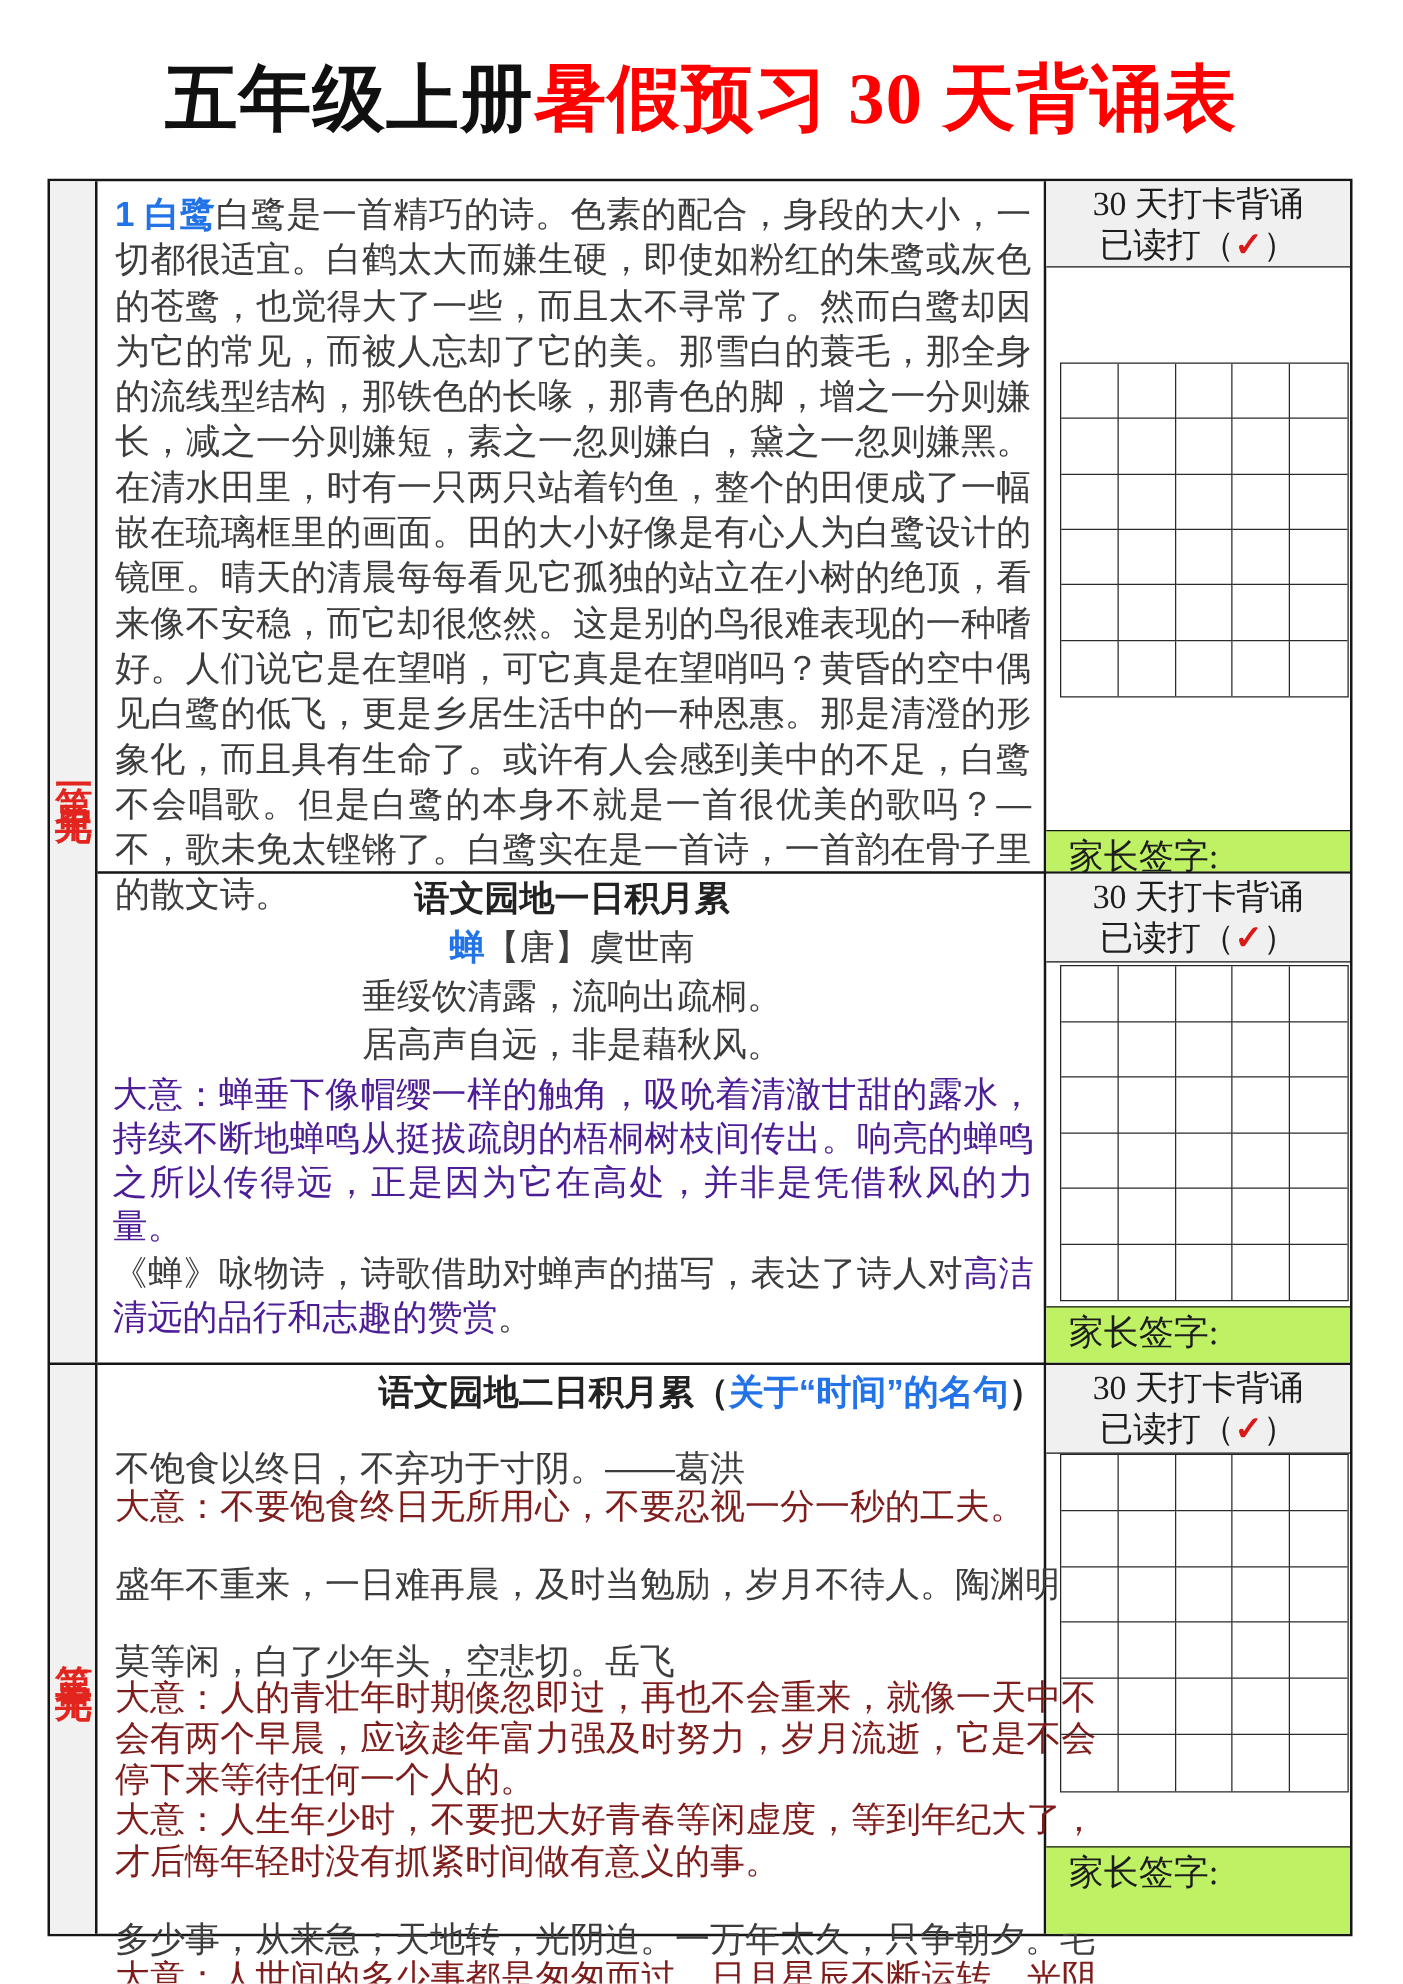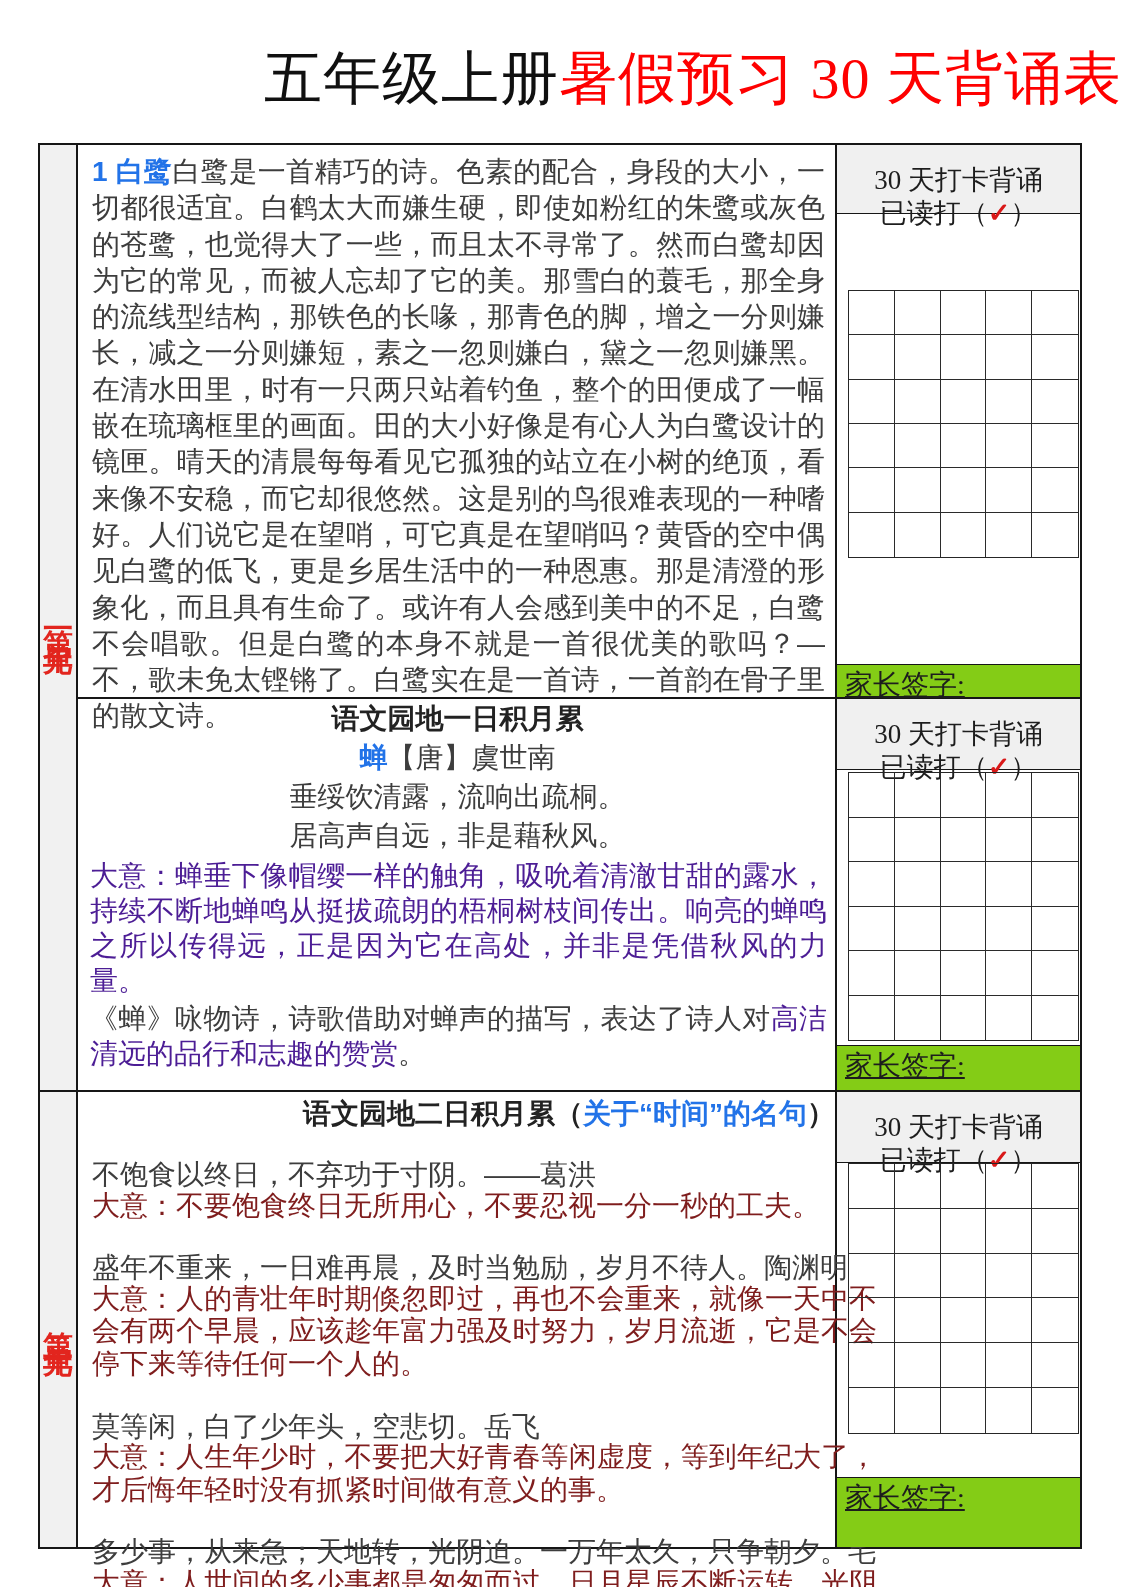--- a/index.html
+++ b/index.html
@@ -4,22 +4,22 @@
 <style>
   * { box-sizing: border-box; margin: 0; padding: 0; }
   html,body { background:#ffffff; }
   .pg {
     position: relative; width: 1122px; height: 1587px; background: #ffffff;
     font-family: "Liberation Sans", sans-serif; color:#3d3d3d; overflow: hidden;
   }
   
   .page-title {
     position: absolute; top: 40px; left: 0; width: 100%;
-    text-align: right; font-family: "Liberation Serif", serif;
-    font-weight: normal; font-size: 58px; letter-spacing: 1px; white-space: nowrap;
+    text-align: center; font-family: "Liberation Serif", serif;
+    font-weight: bold; font-size: 58px; letter-spacing: 1px; white-space: nowrap;
   }
   .page-title .t-black { color: #101010; }
   .page-title .t-red   { color: #fe0000; }
   
   .tframe {
     position: absolute; left: 38px; top: 143px; width: 1044px; height: 1406px;
     border: 2px solid #161616;
   }
   
   .unit-cell {
@@ -38,41 +38,41 @@
   .rowline { position: absolute; right: 0; height: 2px; background: #161616; }
   .rowline.r1 { left: 38px; top: 552px; }
   .rowline.r2 { left: 38px; top: 945px; }
   
   .vline { position: absolute; left: 795px; top: 0; bottom: 0; width: 2px; background: #161616; }
   
   .rc-head {
     position: absolute; left: 797px; width: 243px; background: #f0f0f0;
     border-bottom: 1.5px solid #161616; text-align: center;
     font-family: "Liberation Serif", serif; font-size: 27px; line-height: 33px;
-    color: #1d1d1d; padding-top: 19px;
+    color: #1d1d1d; padding-top: 2px;
   }
   .rc-head.h1 { top: 0;      height: 69px; }
   .rc-head.h2 { top: 554px;  height: 71px; }
   .rc-head.h3 { top: 947px;  height: 71px; }
   .rc-head .chk { color: #d91818; font-weight: bold; }
   .day-grid {
     position: absolute; left: 808px; width: 231px;
     display: grid; grid-template-columns: repeat(5, 1fr); grid-auto-rows: 1fr;
     border: 1.5px solid #262626; background: transparent;
   }
   .day-grid.g1 { top: 145px;  height: 268px; }
   .day-grid.g2 { top: 627px;  height: 269px; }
   .day-grid.g3 { top: 1018px; height: 271px; }
   .day-grid > div { border-right: 1.2px solid #2b2b2b; border-bottom: 1.2px solid #2b2b2b; }
   .day-grid > div:nth-child(5n)  { border-right: none; }
   .day-grid > div:nth-child(n+26){ border-bottom: none; }
   .rc-sig {
-    position: absolute; left: 797px; width: 243px; background: #84cc16;
+    position: absolute; left: 797px; width: 243px; background: #bef264;
     border-top: 1.5px solid #161616; font-family: "Liberation Serif", serif;
-    font-size: 28px; color: #1d1d1d; padding: 1px 0 0 8px; text-decoration: underline;
+    font-size: 28px; color: #1d1d1d; padding: 1px 0 0 18px;
   }
   .rc-sig.s1 { top: 519px;  height: 33px; }
   .rc-sig.s2 { top: 900px;  height: 45px; }
   .rc-sig.s3 { top: 1332px; height: 70px; }
   
   .blue { color: #2273e8; font-weight: bold; }
   .red  { color: #4c1d95; }
   .txt1 {
     position: absolute; left: 40px; top: 0; width: 755px;
     padding: 9px 10px 0 12px; font-size: 28px; line-height: 36.3px;
@@ -128,22 +128,22 @@
     </div>
 
     <div class="txt3">
       <div class="c-title">
         <span>语文园地二日积月累</span><span>（</span><span class="blue">关于“时间”的名句</span><span>）</span>
       </div>
       <div>
           <p class="ln black">不饱食以终日，不弃功于寸阴。——葛洪</p>
           <p class="ln red">大意：不要饱食终日无所用心，不要忍视一分一秒的工夫。</p>
           <p class="ln black">盛年不重来，一日难再晨，及时当勉励，岁月不待人。陶渊明</p>
+          <p class="ln black">莫等闲，白了少年头，空悲切。岳飞</p>
           <p class="ln red">大意：人的青壮年时期倏忽即过，再也不会重来，就像一天中不会有两个早晨，应该趁年富力强及时努力，岁月流逝，它是不会停下来等待任何一个人的。</p>
-          <p class="ln black">莫等闲，白了少年头，空悲切。岳飞</p>
           <p class="ln red">大意：人生年少时，不要把大好青春等闲虚度，等到年纪大了，才后悔年轻时没有抓紧时间做有意义的事。</p>
           <p class="ln black">多少事，从来急；天地转，光阴迫。一万年太久，只争朝夕。毛</p>
           <p class="ln red">大意：人世间的多少事都是匆匆而过，日月星辰不断运转，光阴催人老。相对于人类短暂的生命而言，一万年太久远了，我们要珍惜现在的每一天。</p>
         </div>
     </div>
 
     <div class="rc-head h1">
       <div>30 天打卡背诵</div>
       <div><span>已读打（</span><span class="chk">✓</span><span>）</span></div>
     </div>

